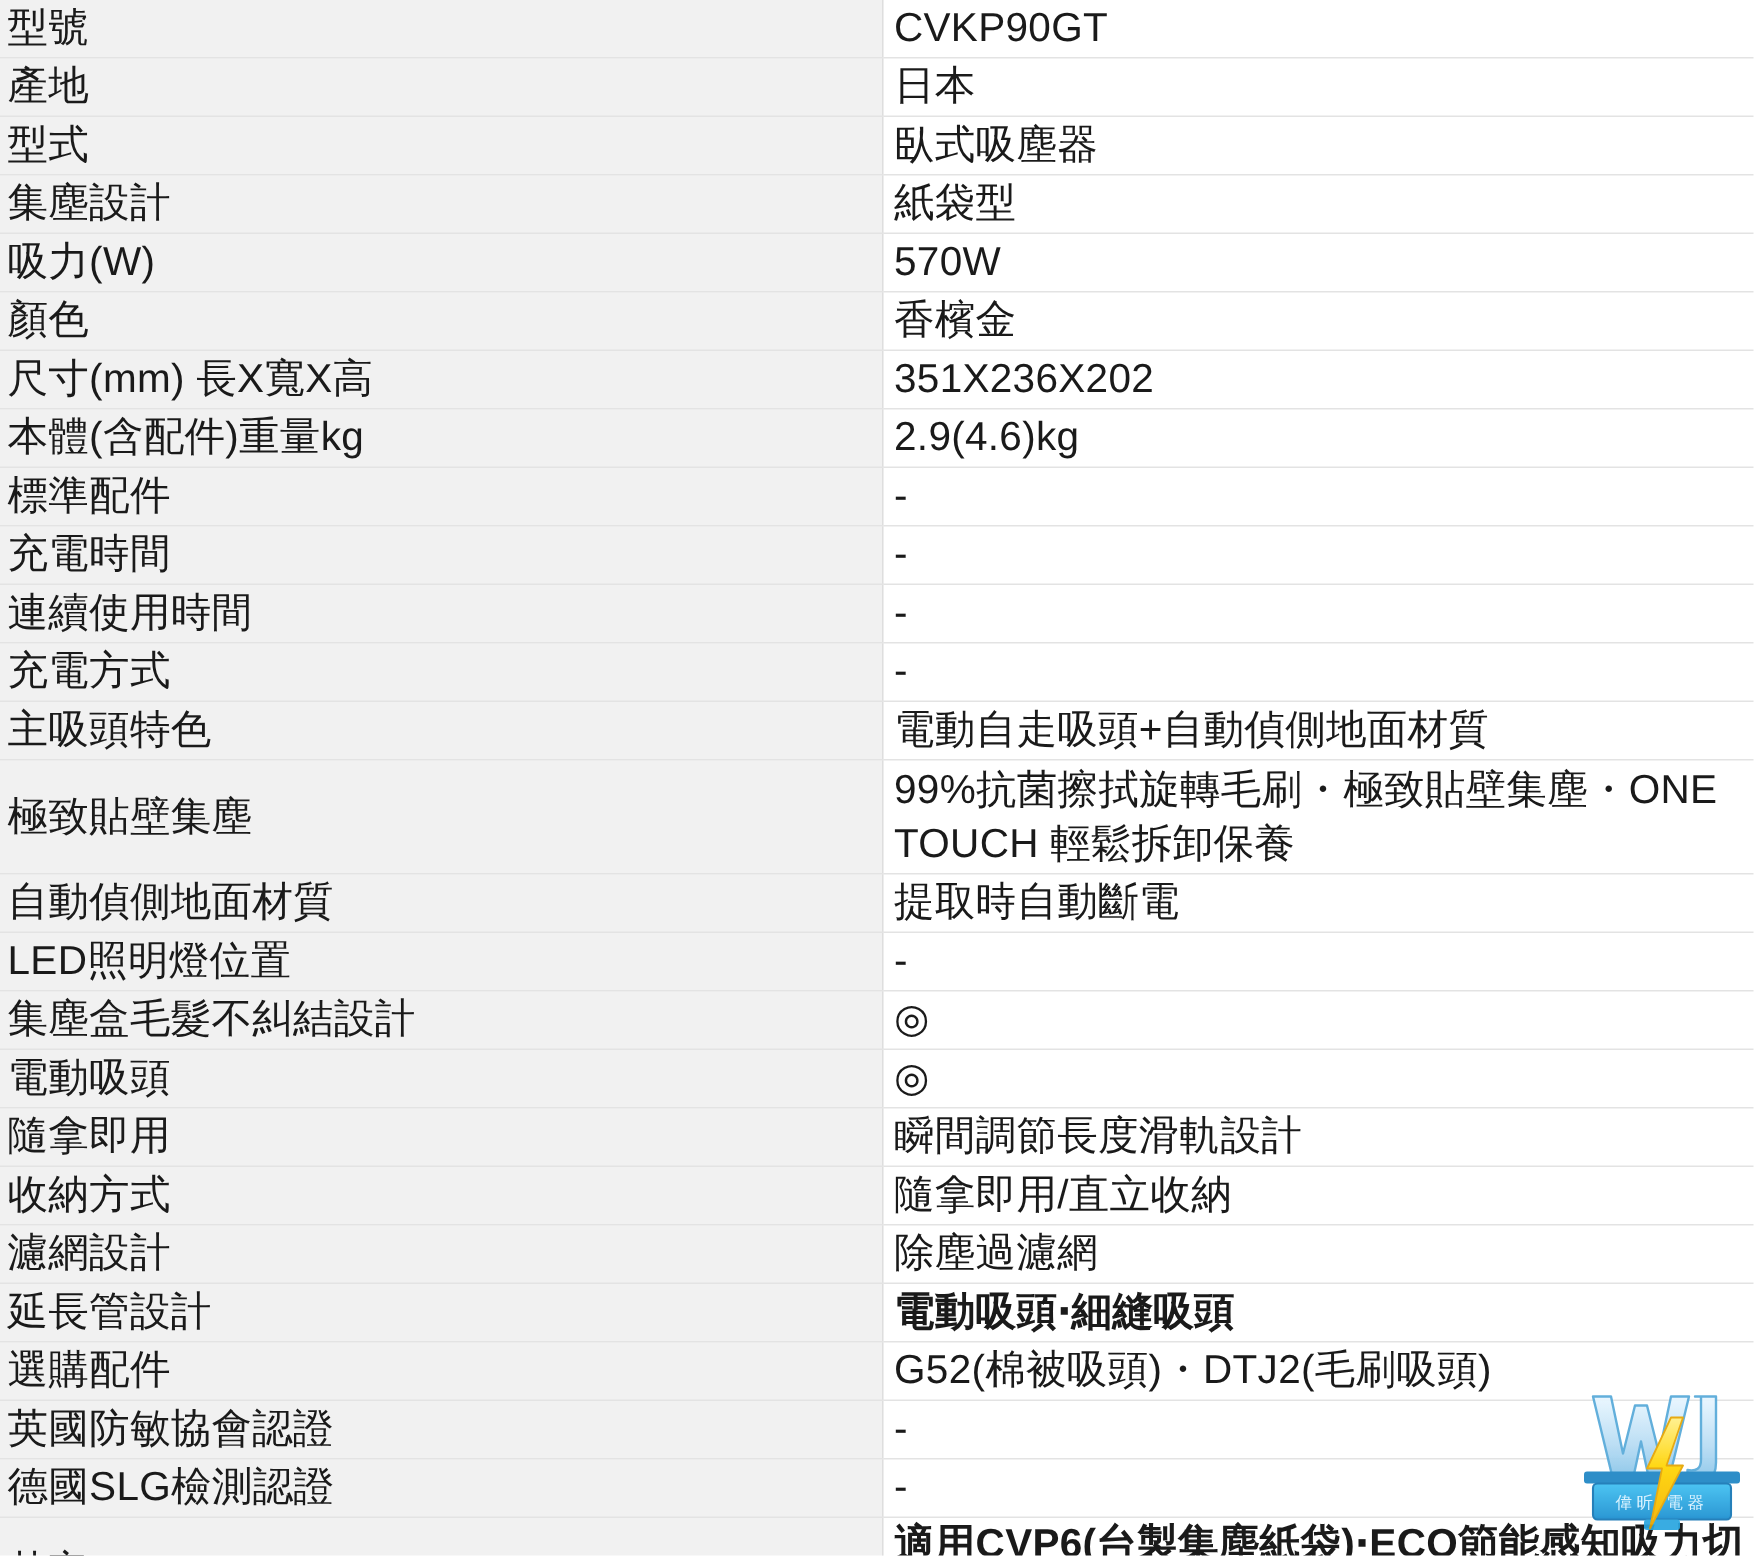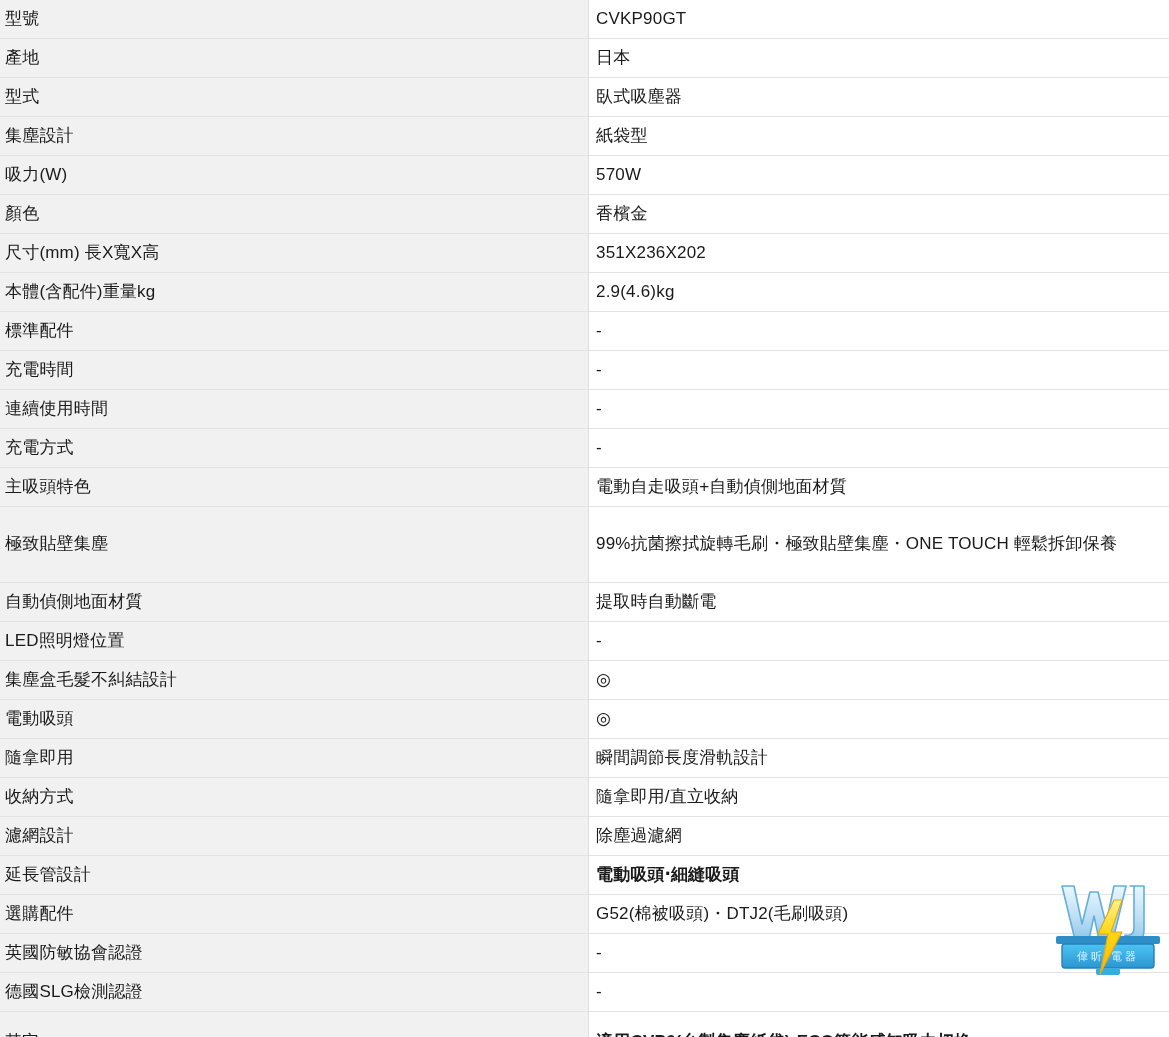--- a/index.html
+++ b/index.html
@@ -23,21 +23,21 @@
   }
 
   #spec-table tr {
     background: transparent;
   }
 
   #spec-table td {
     vertical-align: middle;
     padding: 0 0 0 6px;
     border-bottom: 1px solid #e3e3e3;
-    font-size: 17px;
+    font-size: 27px;
     line-height: 1.32;
     color: #1a1a1a;
     letter-spacing: 0.2px;
     word-break: break-word;
   }
 
   #spec-table td.spec-label {
     width: 583px;
     background: #f1f1f1;
     border-right: 1px solid #dedede;
@@ -55,21 +55,21 @@
   #spec-table tr.row-h-last td { height: 60px; }
 
   #spec-table td.bold-value {
     font-weight: bold;
   }
 
   
   #watermark {
     position: absolute;
     left: 1052px;
-    top: 878px;
+    top: 923px;
     width: 112px;
     height: 100px;
     pointer-events: none;
     opacity: 0.93;
   }
   #watermark svg { display: block; }
 </style>
 </head>
 <body>
 

